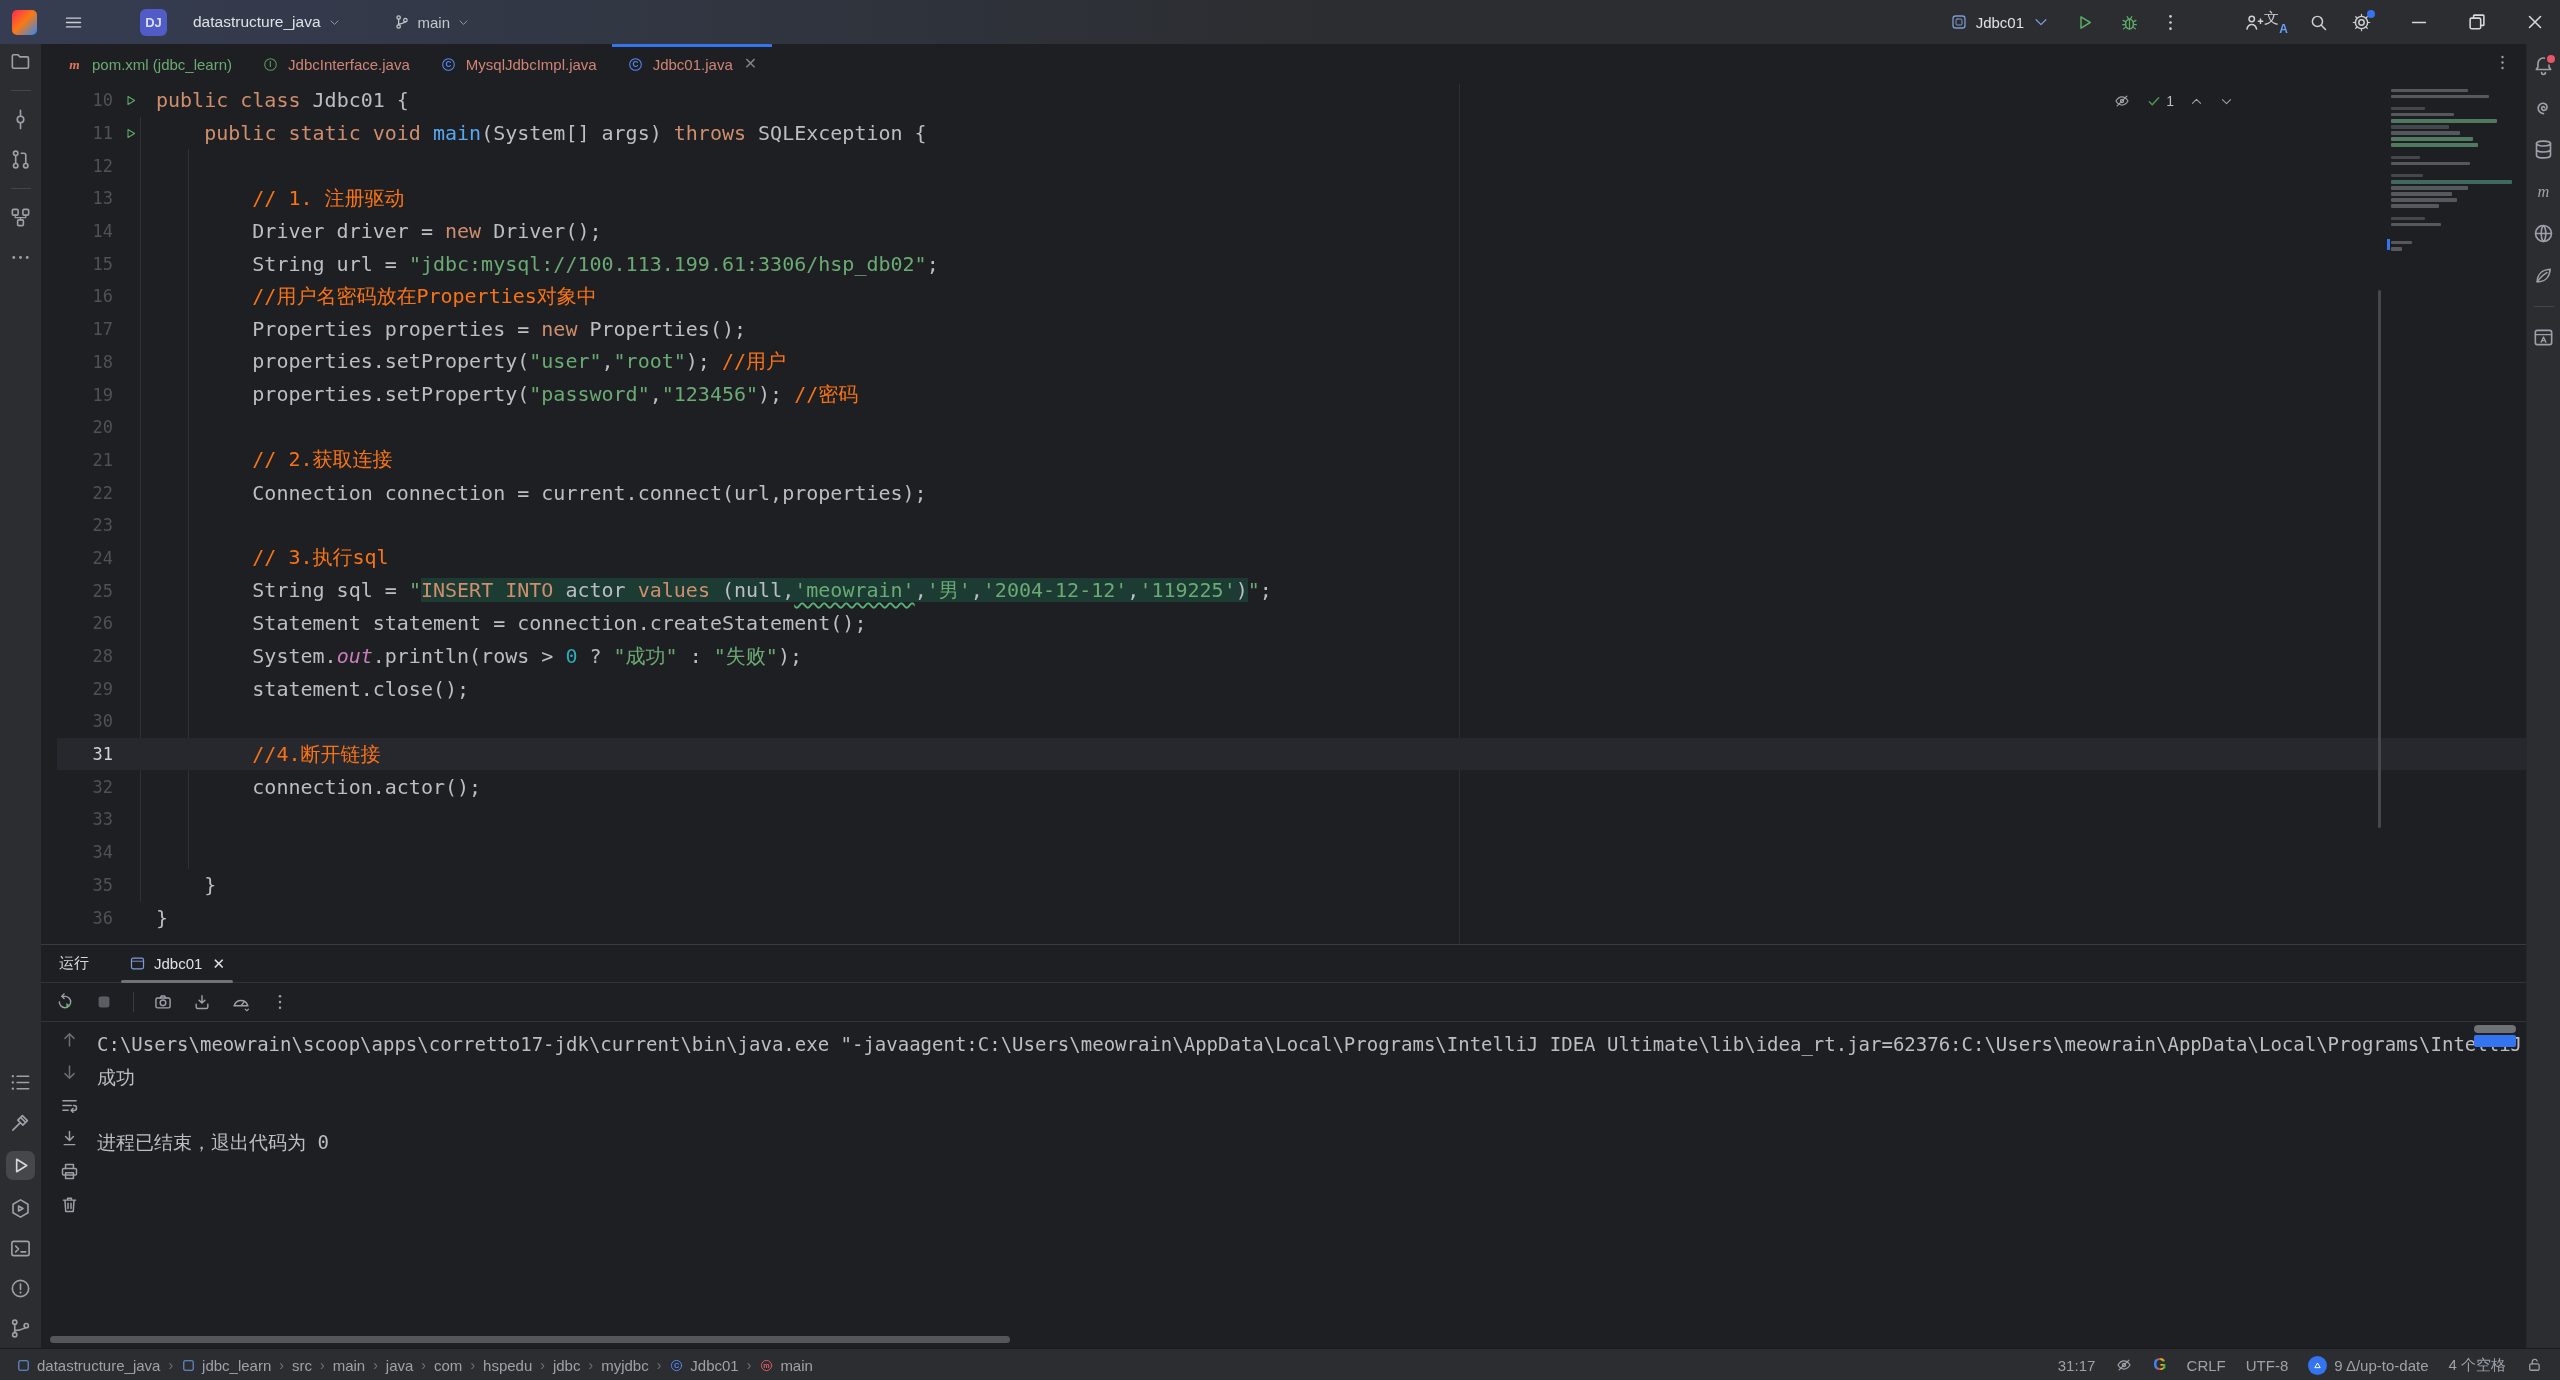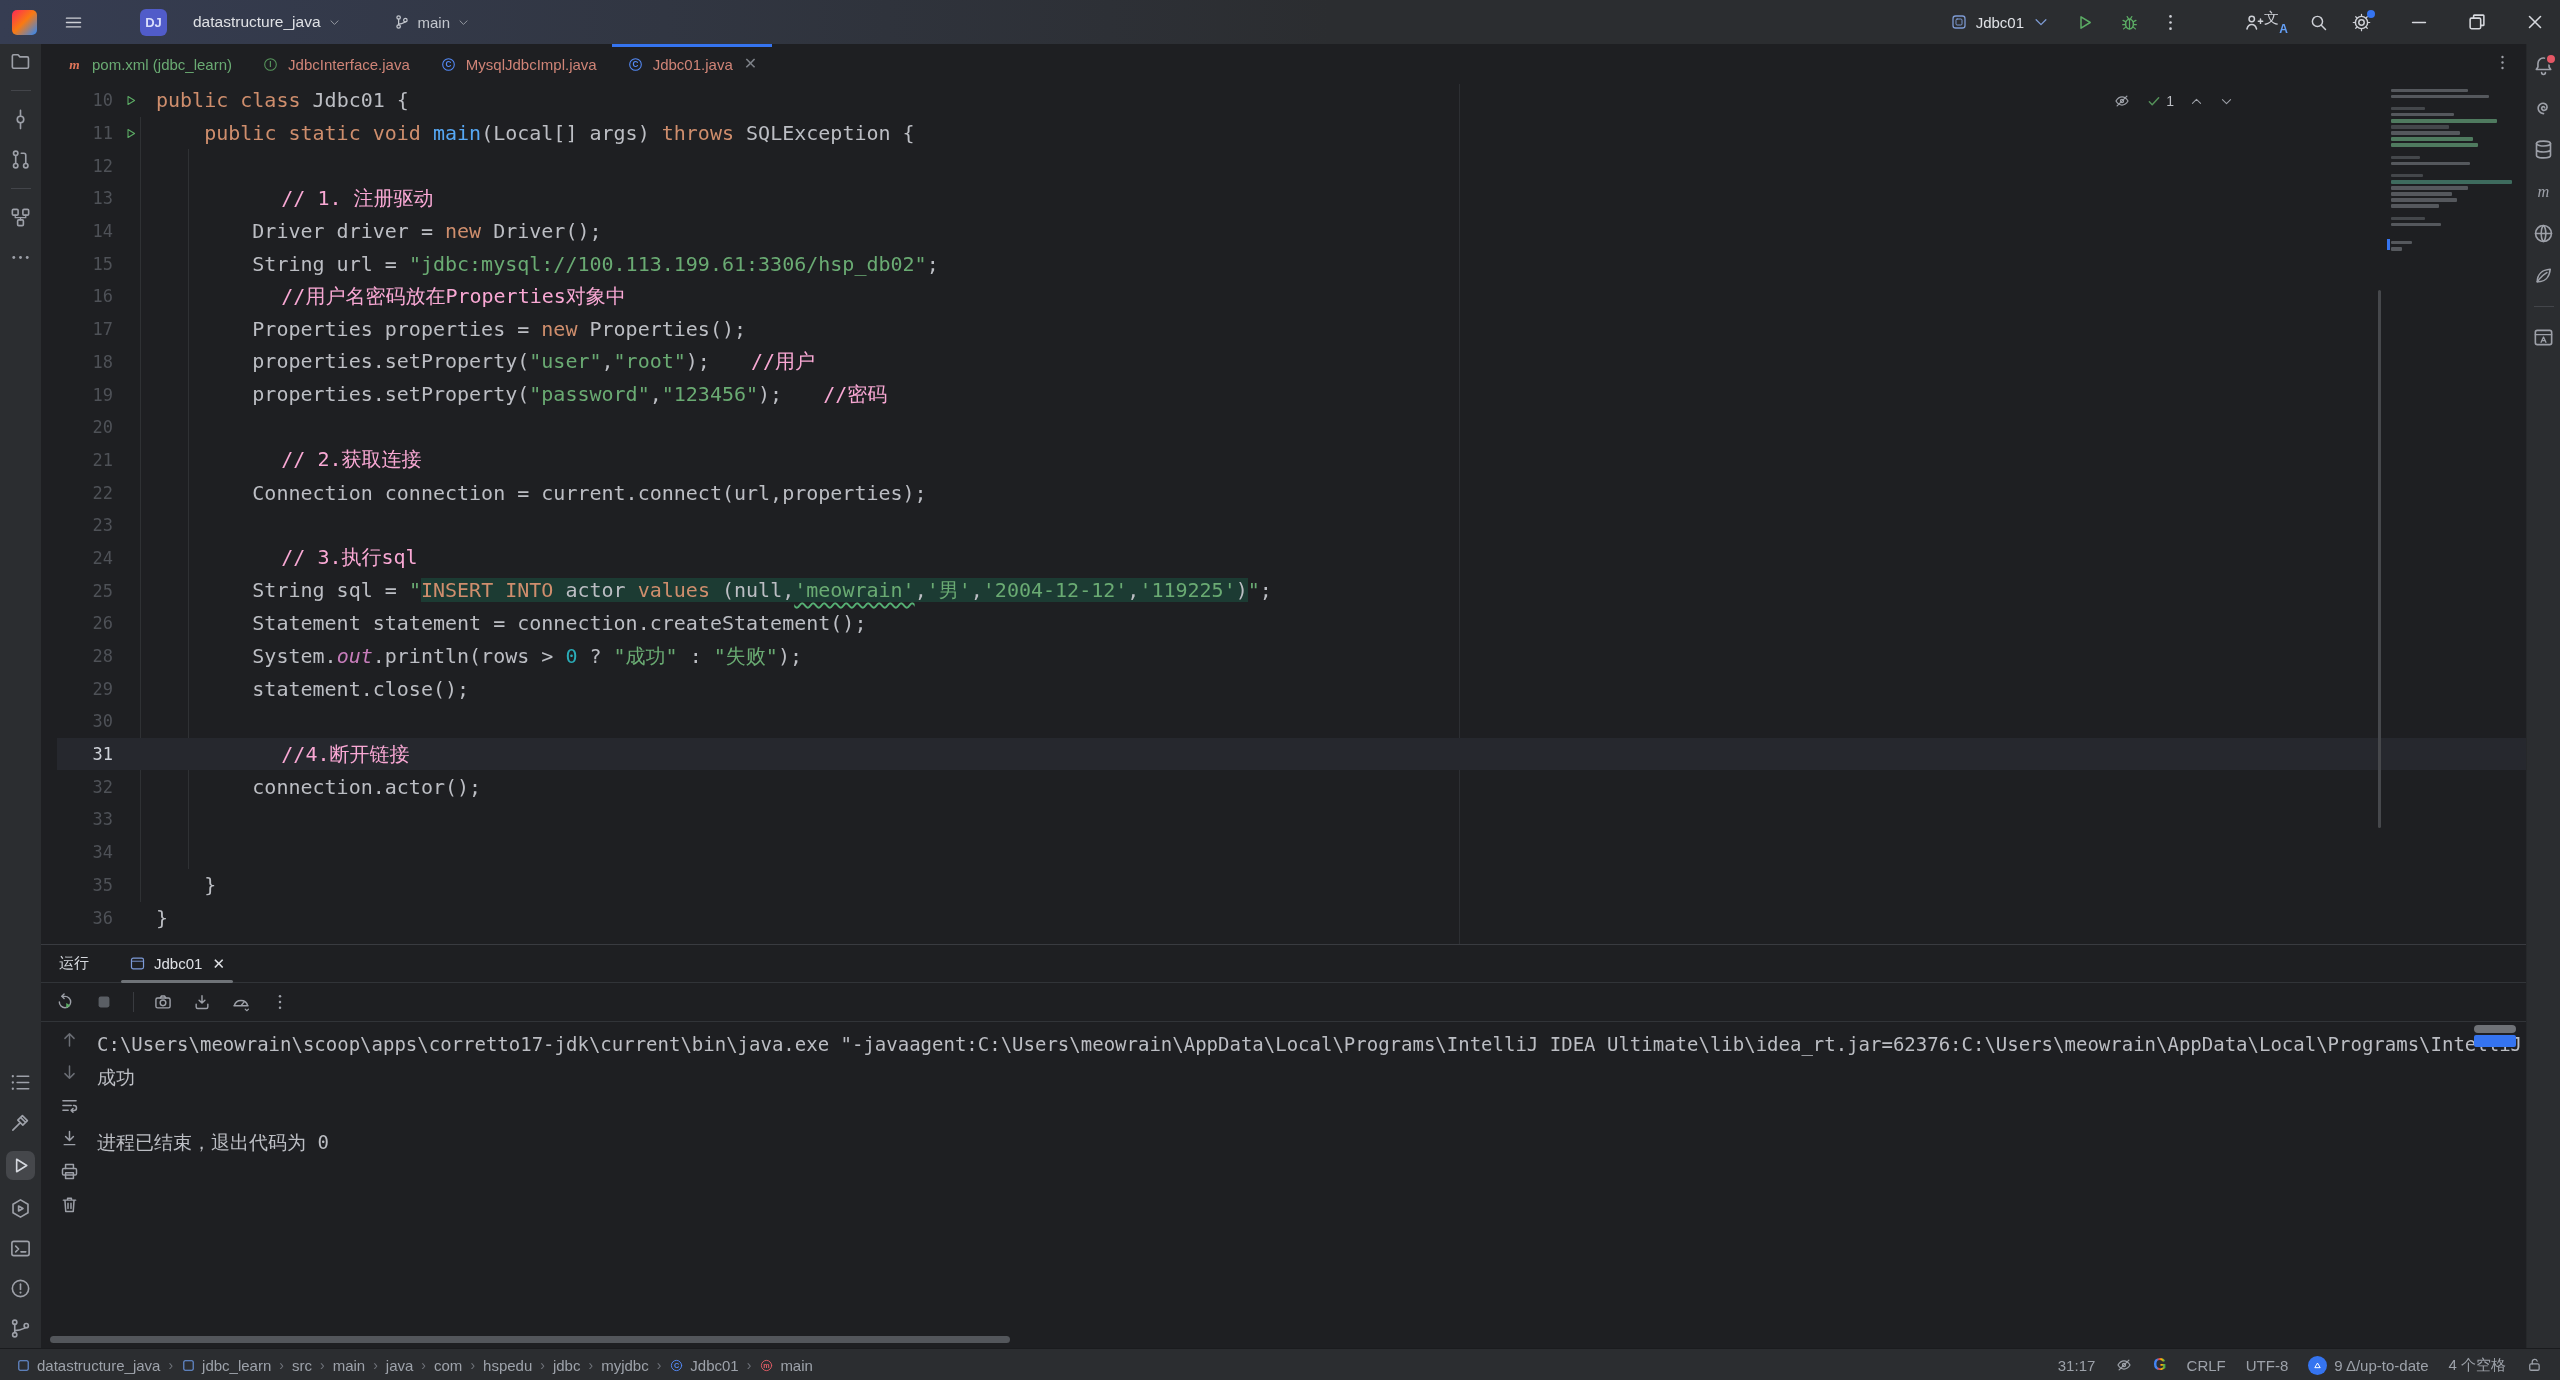--- a/index.html
+++ b/index.html
@@ -61,21 +61,21 @@
   .margin-line{position:absolute;left:1418px;top:0;bottom:0;width:1px;background:#2d2f33;}
   .iguide{position:absolute;width:1px;background:#2f3134;}
   .code-lines{position:absolute;left:16px;top:0;right:0;}
   .cl{display:flex;height:32.7px;align-items:center;font-family:"DejaVu Sans Mono",monospace;font-size:20px;white-space:pre;}
   .cl.active{background:#26282e;}
   .ln{width:56px;text-align:right;color:#4e5157;font-size:17px;flex:none;font-family:"DejaVu Sans Mono",monospace;}
   .cl.active .ln{color:#ced2d9;}
   .gut{width:34px;height:100%;display:flex;align-items:center;justify-content:center;flex:none;}
   .gut .ic{width:15px;height:15px;color:#5cad65;cursor:pointer;}
   .ct{padding-left:9px;}
-  .tk-k{color:#cf8e6d;} .tk-d{color:#bcbec4;} .tk-s{color:#6aab73;} .tk-c{color:#f9a8d4;margin-left:29px;}
+  .tk-k{color:#cf8e6d;} .tk-d{color:#bcbec4;} .tk-s{color:#6aab73;} .tk-c{color:#f97316;}
   .tk-n{color:#2aacb8;} .tk-f{color:#56a8f5;} .tk-fl{color:#c77dbb;font-style:italic;}
   .sqlbg{background:#1c3b33;}
   .wavy{text-decoration:underline wavy #55b074;text-underline-offset:5px;text-decoration-thickness:1.5px;}
 
   .ed-widgets{position:absolute;top:8px;right:292px;display:flex;align-items:center;gap:15px;}
   .ed-widgets .ic{width:18px;height:18px;color:#9da0a8;cursor:pointer;}
   .insp{display:flex;align-items:center;gap:4px;cursor:pointer;}
   .insp .ic{width:16px;height:16px;color:#549159;}
   .insp span{font-size:14px;color:#bcbec4;}
   .minimap{position:absolute;top:2px;right:7px;width:132px;height:178px;}
@@ -384,21 +384,21 @@
       <div class="editor">
         <div class="margin-line"></div>
         <div class="iguide" style="left:99px;top:33px;height:785px;"></div>
         <div class="iguide" style="left:147px;top:65px;height:720px;"></div>
         <div class="code-lines" id="code-lines">
             <div class="cl"><span class="ln">10</span><span class="gut"><span class="ic"><svg viewBox="0 0 24 24">
                     <path d="M8 5.5v13l10.5-6.5z"></path>
                   </svg></span></span><span class="ct"><span class="tk-k">public class </span><span class="tk-d">Jdbc01 {</span></span></div>
             <div class="cl"><span class="ln">11</span><span class="gut"><span class="ic"><svg viewBox="0 0 24 24">
                     <path d="M8 5.5v13l10.5-6.5z"></path>
-                  </svg></span></span><span class="ct"><span class="tk-d">    </span><span class="tk-k">public static void </span><span class="tk-f">main</span><span class="tk-d">(Local[] args) </span><span class="tk-k">throws </span><span class="tk-d">SQLException {</span></span></div>
+                  </svg></span></span><span class="ct"><span class="tk-d">    </span><span class="tk-k">public static void </span><span class="tk-f">main</span><span class="tk-d">(System[] args) </span><span class="tk-k">throws </span><span class="tk-d">SQLException {</span></span></div>
             <div class="cl"><span class="ln">12</span><span class="gut"></span><span class="ct"></span></div>
             <div class="cl"><span class="ln">13</span><span class="gut"></span><span class="ct"><span class="tk-d">        </span><span class="tk-c">// 1. 注册驱动</span></span></div>
             <div class="cl"><span class="ln">14</span><span class="gut"></span><span class="ct"><span class="tk-d">        Driver driver = </span><span class="tk-k">new</span><span class="tk-d"> Driver();</span></span></div>
             <div class="cl"><span class="ln">15</span><span class="gut"></span><span class="ct"><span class="tk-d">        String url = </span><span class="tk-s">"jdbc:mysql://100.113.199.61:3306/hsp_db02"</span><span class="tk-d">;</span></span></div>
             <div class="cl"><span class="ln">16</span><span class="gut"></span><span class="ct"><span class="tk-d">        </span><span class="tk-c">//用户名密码放在Properties对象中</span></span></div>
             <div class="cl"><span class="ln">17</span><span class="gut"></span><span class="ct"><span class="tk-d">        Properties properties = </span><span class="tk-k">new</span><span class="tk-d"> Properties();</span></span></div>
             <div class="cl"><span class="ln">18</span><span class="gut"></span><span class="ct"><span class="tk-d">        properties.setProperty(</span><span class="tk-s">"user"</span><span class="tk-d">,</span><span class="tk-s">"root"</span><span class="tk-d">); </span><span class="tk-c">//用户</span></span></div>
             <div class="cl"><span class="ln">19</span><span class="gut"></span><span class="ct"><span class="tk-d">        properties.setProperty(</span><span class="tk-s">"password"</span><span class="tk-d">,</span><span class="tk-s">"123456"</span><span class="tk-d">); </span><span class="tk-c">//密码</span></span></div>
             <div class="cl"><span class="ln">20</span><span class="gut"></span><span class="ct"></span></div>
             <div class="cl"><span class="ln">21</span><span class="gut"></span><span class="ct"><span class="tk-d">        </span><span class="tk-c">// 2.获取连接</span></span></div>

